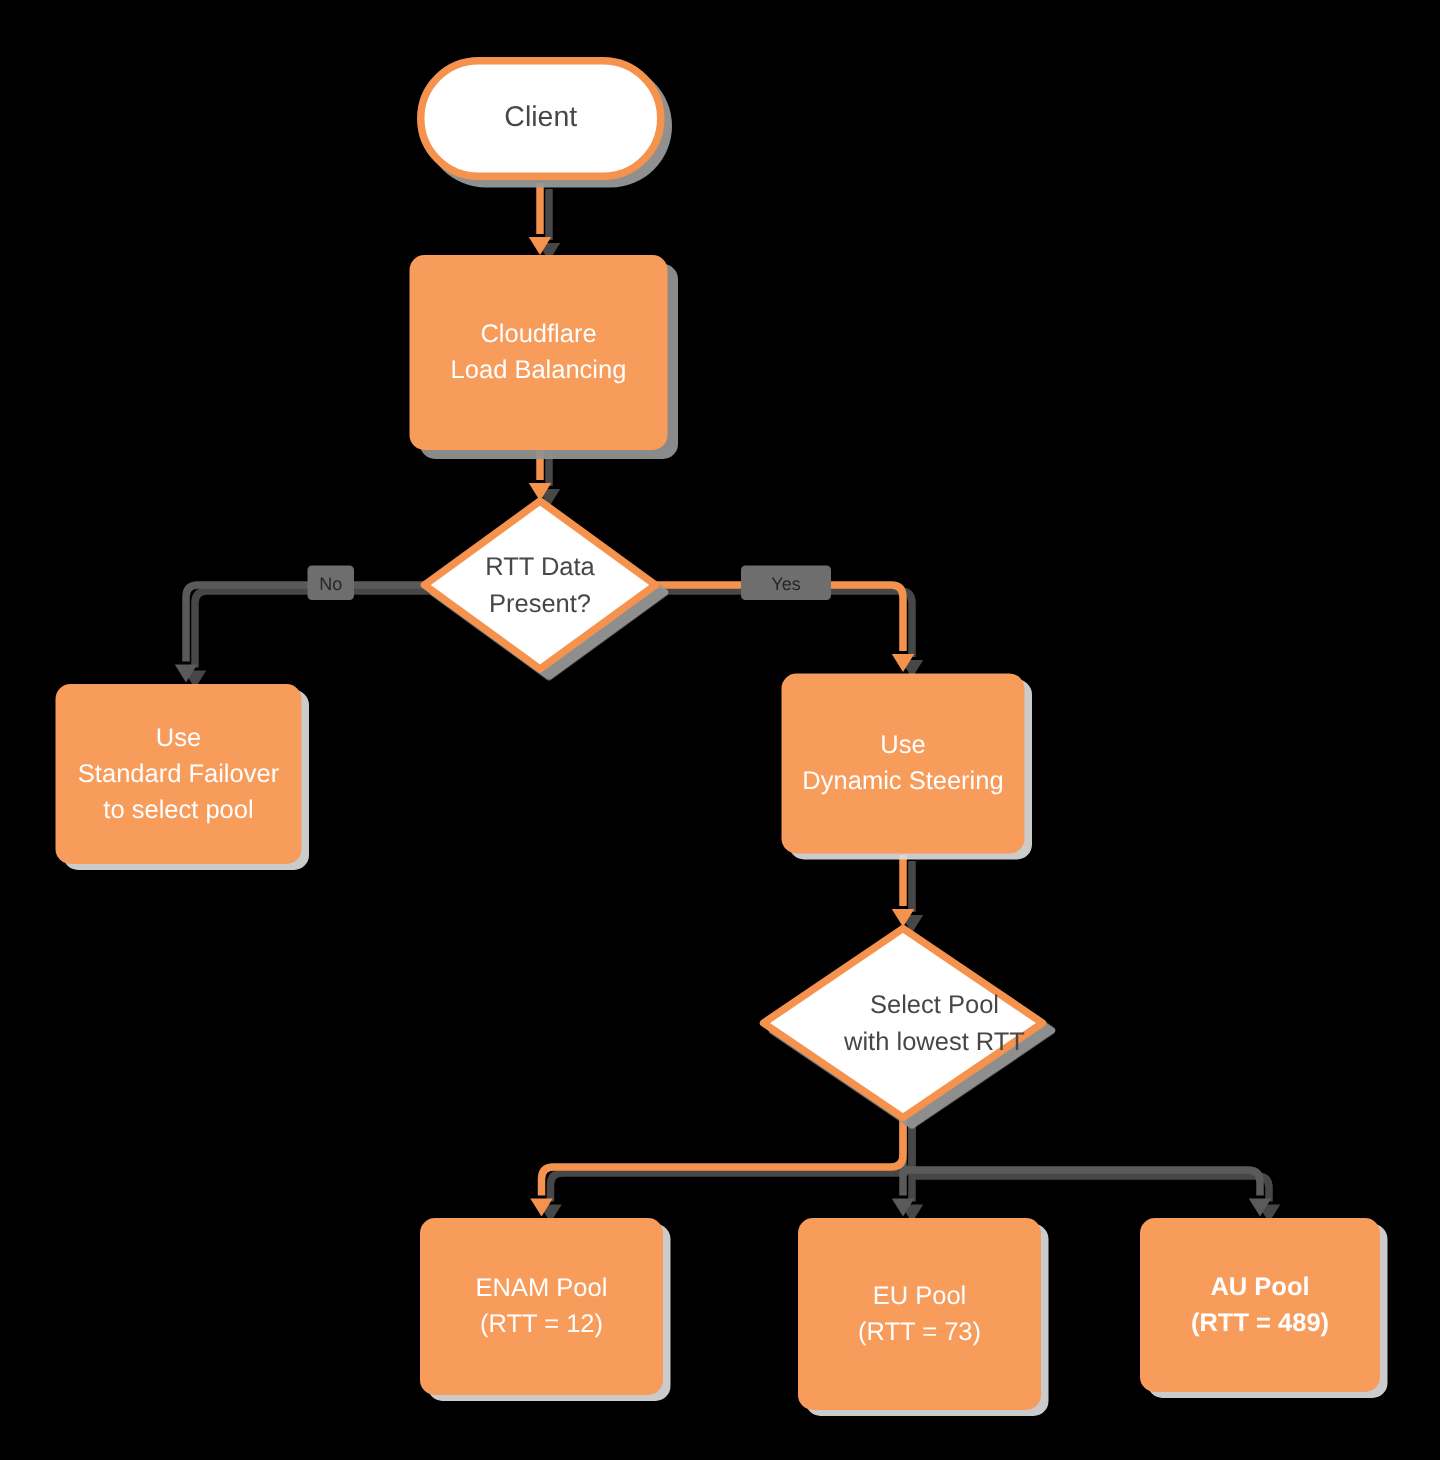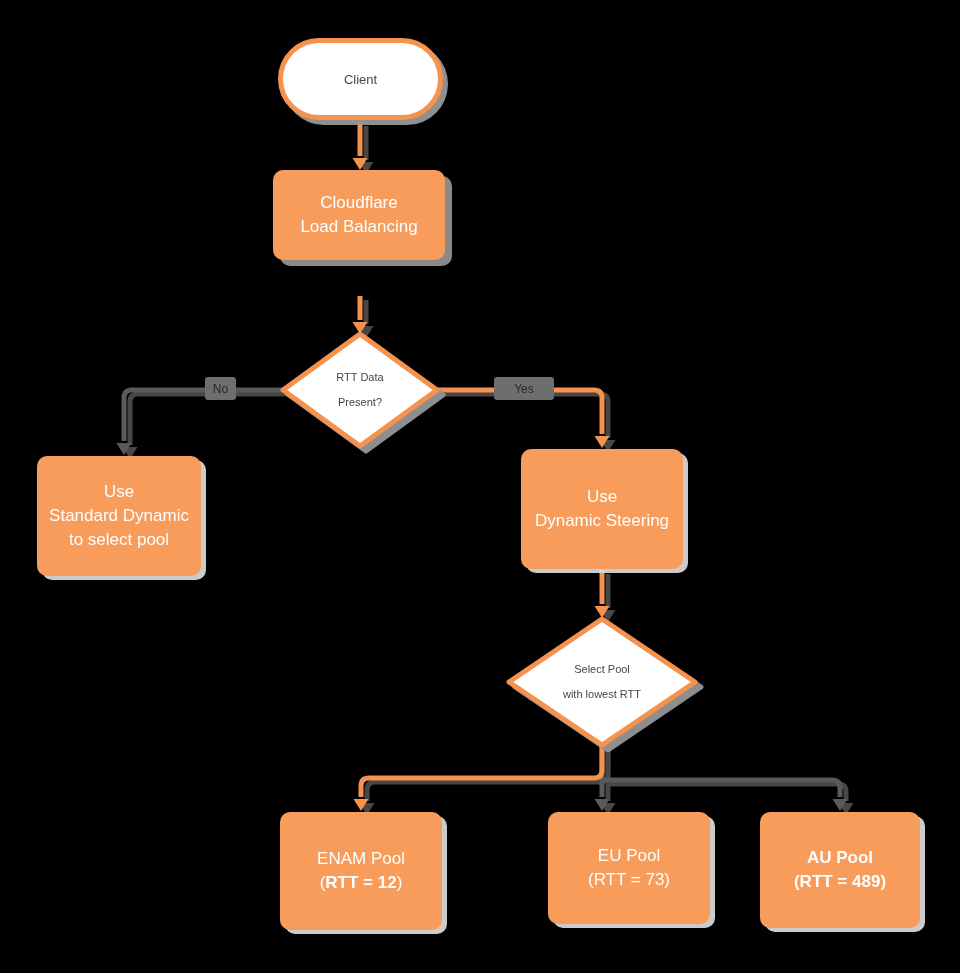--- a/index.html
+++ b/index.html
@@ -21,34 +21,34 @@
     display:flex; align-items:center; justify-content:center; text-align:center;
   }
   .orange-box {
     background:var(--orange,#F89C5C); color:var(--white_text,#fff);
     border-radius:10px; font-size:17px; line-height:24px;
   }
   .shadow-gray  { box-shadow:7px 6px 0 rgba(145,145,145,0.95); }
   .shadow-light { box-shadow:5px 4px 0 rgba(220,220,220,0.92); }
   .terminator {
     background:var(--white_fill,#fff); border:5px solid var(--orange_stroke,#F5924D);
-    border-radius:42px; color:var(--dark_text,#474747); font-size:13px;
+    border-radius:42px; color:var(--dark_text,#474747); font-size:19px;
     box-shadow:5px 5px 0 rgba(152,152,152,0.95);
   }
   .diamond-text {
-    position:absolute; color:var(--dark_text,#474747); font-size:11px; line-height:25px;
+    position:absolute; color:var(--dark_text,#474747); font-size:17px; line-height:25px;
     display:flex; flex-direction:column; align-items:center; justify-content:center;
     text-align:center; z-index:3;
   }
   .edge-label {
     position:absolute; background:var(--label_bg,#6E6E6E); color:#262626;
     font-size:12px; border-radius:3px; z-index:4;
     display:flex; align-items:center; justify-content:center;
   }
-  .bold { font-weight:bold; }
+  .bold { font-weight:normal; }
   .node { z-index:2; }
 </style>
 </head>
 <body>
 
 <div class="stage">
 
   <svg class="edge-layer" width="960" height="973" viewBox="0 0 960 973">
     <g class="conn">
 
@@ -89,21 +89,21 @@
     <g class="diamonds">
       <polygon class="diamond" points="360,334 437,390 360,446 283,390"></polygon>
       <polygon class="diamond" points="602,619 695,682 602,745 509,682"></polygon>
     </g>
   </svg>
 
   <div class="node terminator" style="left:278px;top:38px;width:165px;height:82px;">
     <span>Client</span>
   </div>
 
-  <div class="node orange-box shadow-gray" style="left:273px;top:170px;width:172px;height:90px;">
+  <div class="node orange-box shadow-gray" style="left:273px;top:170px;width:172px;height:130px;">
     <div>
       <div>Cloudflare</div>
       <div>Load Balancing</div>
     </div>
   </div>
 
   <div class="diamond-text" style="left:283px;top:358px;width:154px;height:64px;">
     <div>RTT Data</div>
     <div>Present?</div>
   </div>
@@ -111,45 +111,45 @@
   <div class="edge-label" style="left:205px;top:377px;width:31px;height:23px;">
     <span>No</span>
   </div>
   <div class="edge-label" style="left:494px;top:377px;width:60px;height:23px;">
     <span>Yes</span>
   </div>
 
   <div class="node orange-box shadow-light" style="left:37px;top:456px;width:164px;height:120px;">
     <div>
       <div>Use</div>
-      <div>Standard Dynamic</div>
+      <div>Standard Failover</div>
       <div>to select pool</div>
     </div>
   </div>
 
   <div class="node orange-box shadow-light" style="left:521px;top:449px;width:162px;height:120px;">
     <div>
       <div>Use</div>
       <div>Dynamic Steering</div>
     </div>
   </div>
 
-  <div class="diamond-text" style="left:509px;top:650px;width:186px;height:64px;">
+  <div class="diamond-text" style="left:530px;top:650px;width:186px;height:64px;">
     <div>Select Pool</div>
     <div>with lowest RTT</div>
   </div>
 
   <div class="node orange-box shadow-light" style="left:280px;top:812px;width:162px;height:118px;">
     <div>
       <div>ENAM Pool</div>
       <div><span>(</span><span class="bold">RTT = 12</span><span>)</span></div>
     </div>
   </div>
 
-  <div class="node orange-box shadow-light" style="left:548px;top:812px;width:162px;height:112px;">
+  <div class="node orange-box shadow-light" style="left:532px;top:812px;width:162px;height:128px;">
     <div>
       <div>EU Pool</div>
       <div>(RTT = 73)</div>
     </div>
   </div>
 
   <div class="node orange-box shadow-light" style="left:760px;top:812px;width:160px;height:116px;font-weight:bold;">
     <div>
       <div>AU Pool</div>
       <div>(RTT = 489)</div>

